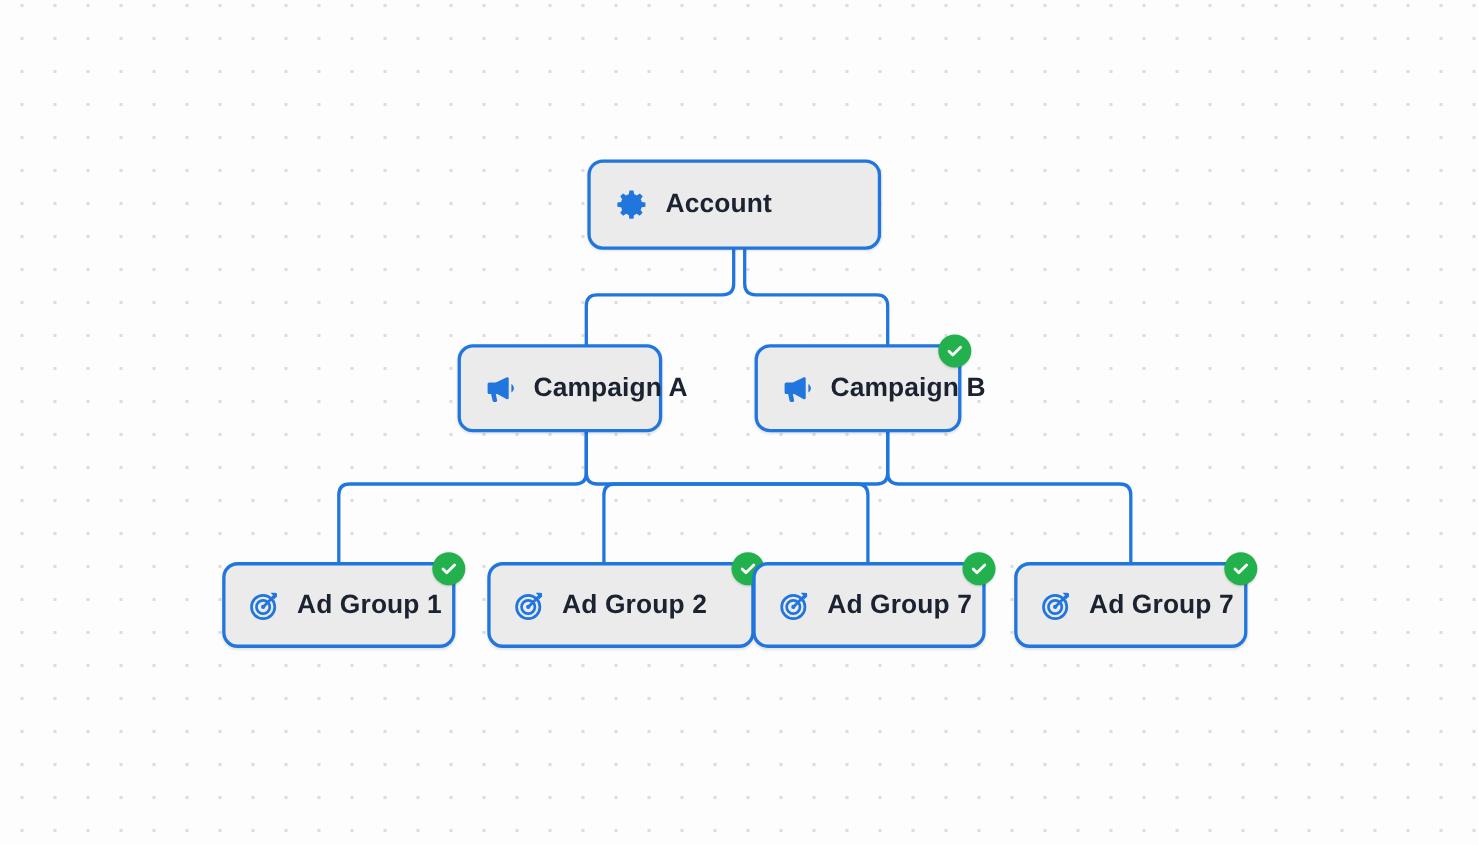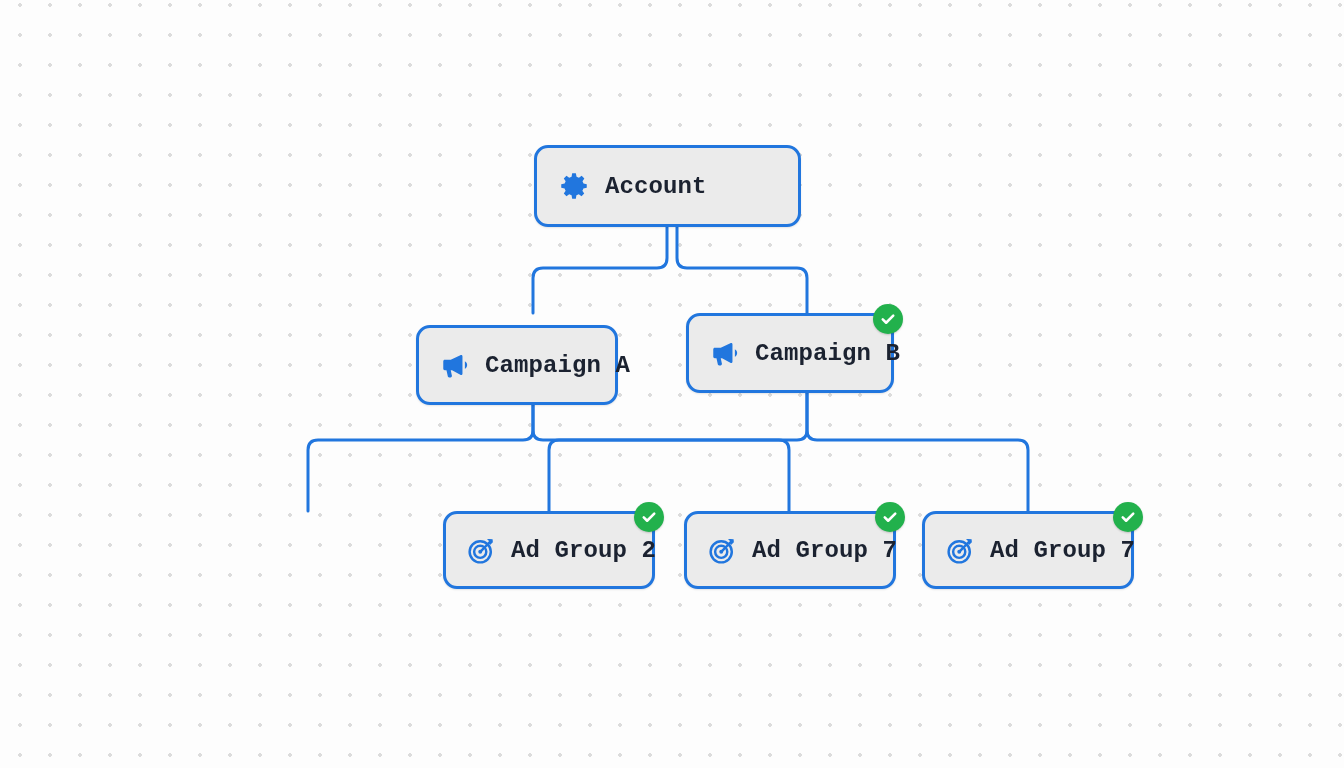--- a/index.html
+++ b/index.html
@@ -17,40 +17,39 @@
   .node{
     position:absolute;
     box-sizing:border-box;
     background:#ebebeb;
     border:3px solid #2176de;
     border-radius:14px;
     display:flex;align-items:center;
     gap:14px;
     padding:0 20px;
     box-shadow:0 1px 2px rgba(0,0,0,.10);
-    font-family:Liberation Mono, monospace;
   }
   .node .ico{flex:0 0 auto;display:flex;align-items:center;justify-content:center;}
   .node .lbl{
     font-size:24px;font-weight:bold;color:#1b2230;
     white-space:nowrap;letter-spacing:.1px;
   }
   .badge{
     position:absolute;
     width:30px;height:30px;border-radius:50%;
     background:#22b14c;
     display:flex;align-items:center;justify-content:center;
     top:-12px;right:-12px;
     box-shadow:0 1px 2px rgba(0,0,0,.18);
   }
   .node.root{left:534px;top:145px;width:267px;height:82px;}
-  .node.camp-a{left:416px;top:313px;width:202px;height:80px;margin-top:12px;}
-  .node.camp-b{left:686px;top:313px;width:208px;height:80px;}
+  .node.camp-a{left:416px;top:313px;width:186px;height:80px;}
+  .node.camp-b{left:686px;top:313px;width:188px;height:80px;}
   .node.ag1{left:202px;top:511px;width:212px;height:78px;}
-  .node.ag2{left:443px;top:511px;width:212px;height:78px;}
+  .node.ag2{left:443px;top:511px;width:243px;height:78px;}
   .node.ag3{left:684px;top:511px;width:212px;height:78px;}
   .node.ag4{left:922px;top:511px;width:212px;height:78px;}
 </style>
 </head>
 <body>
 
 <div id="canvas">
 
   <svg id="wires" viewBox="0 0 1344 768" xmlns="http://www.w3.org/2000/svg">
     <g fill="none" stroke="#2176de" stroke-width="3" stroke-linecap="round" stroke-linejoin="round">
@@ -97,20 +96,37 @@
       </svg>
     </span>
     <span class="lbl">Campaign B</span>
     <span class="badge">
       <svg width="18" height="18" viewBox="0 0 24 24" fill="none" stroke="#ffffff" stroke-width="3.4" stroke-linecap="round" stroke-linejoin="round">
         <path d="M5 12.5l4.5 4.5L19 7.5"></path>
       </svg>
     </span>
   </div>
 
+  <div class="node ag1">
+    <span class="ico">
+      <svg width="31" height="31" viewBox="0 0 24 24" fill="none" stroke="#2176de" stroke-width="1.9">
+        <circle cx="11" cy="13" r="8.2"></circle>
+        <circle cx="11" cy="13" r="4.7"></circle>
+        <circle cx="11" cy="13" r="1.5" fill="#2176de" stroke="none"></circle>
+        <path d="M11 13l7.6-7.6" stroke-linecap="round"></path>
+        <path d="M16.4 3.2l2.2 2.2-.2 2.6 2.4-2.4-.2-2.4-2.4-.2-1.8 0z" fill="#2176de" stroke="none"></path>
+      </svg>
+    </span>
+    <span class="lbl">Ad Group 1</span>
+    <span class="badge">
+      <svg width="18" height="18" viewBox="0 0 24 24" fill="none" stroke="#ffffff" stroke-width="3.4" stroke-linecap="round" stroke-linejoin="round">
+        <path d="M5 12.5l4.5 4.5L19 7.5"></path>
+      </svg>
+    </span>
+  </div>
 
   <div class="node ag2">
     <span class="ico">
       <svg width="31" height="31" viewBox="0 0 24 24" fill="none" stroke="#2176de" stroke-width="1.9">
         <circle cx="11" cy="13" r="8.2"></circle>
         <circle cx="11" cy="13" r="4.7"></circle>
         <circle cx="11" cy="13" r="1.5" fill="#2176de" stroke="none"></circle>
         <path d="M11 13l7.6-7.6" stroke-linecap="round"></path>
         <path d="M16.4 3.2l2.2 2.2-.2 2.6 2.4-2.4-.2-2.4-2.4-.2-1.8 0z" fill="#2176de" stroke="none"></path>
       </svg>

